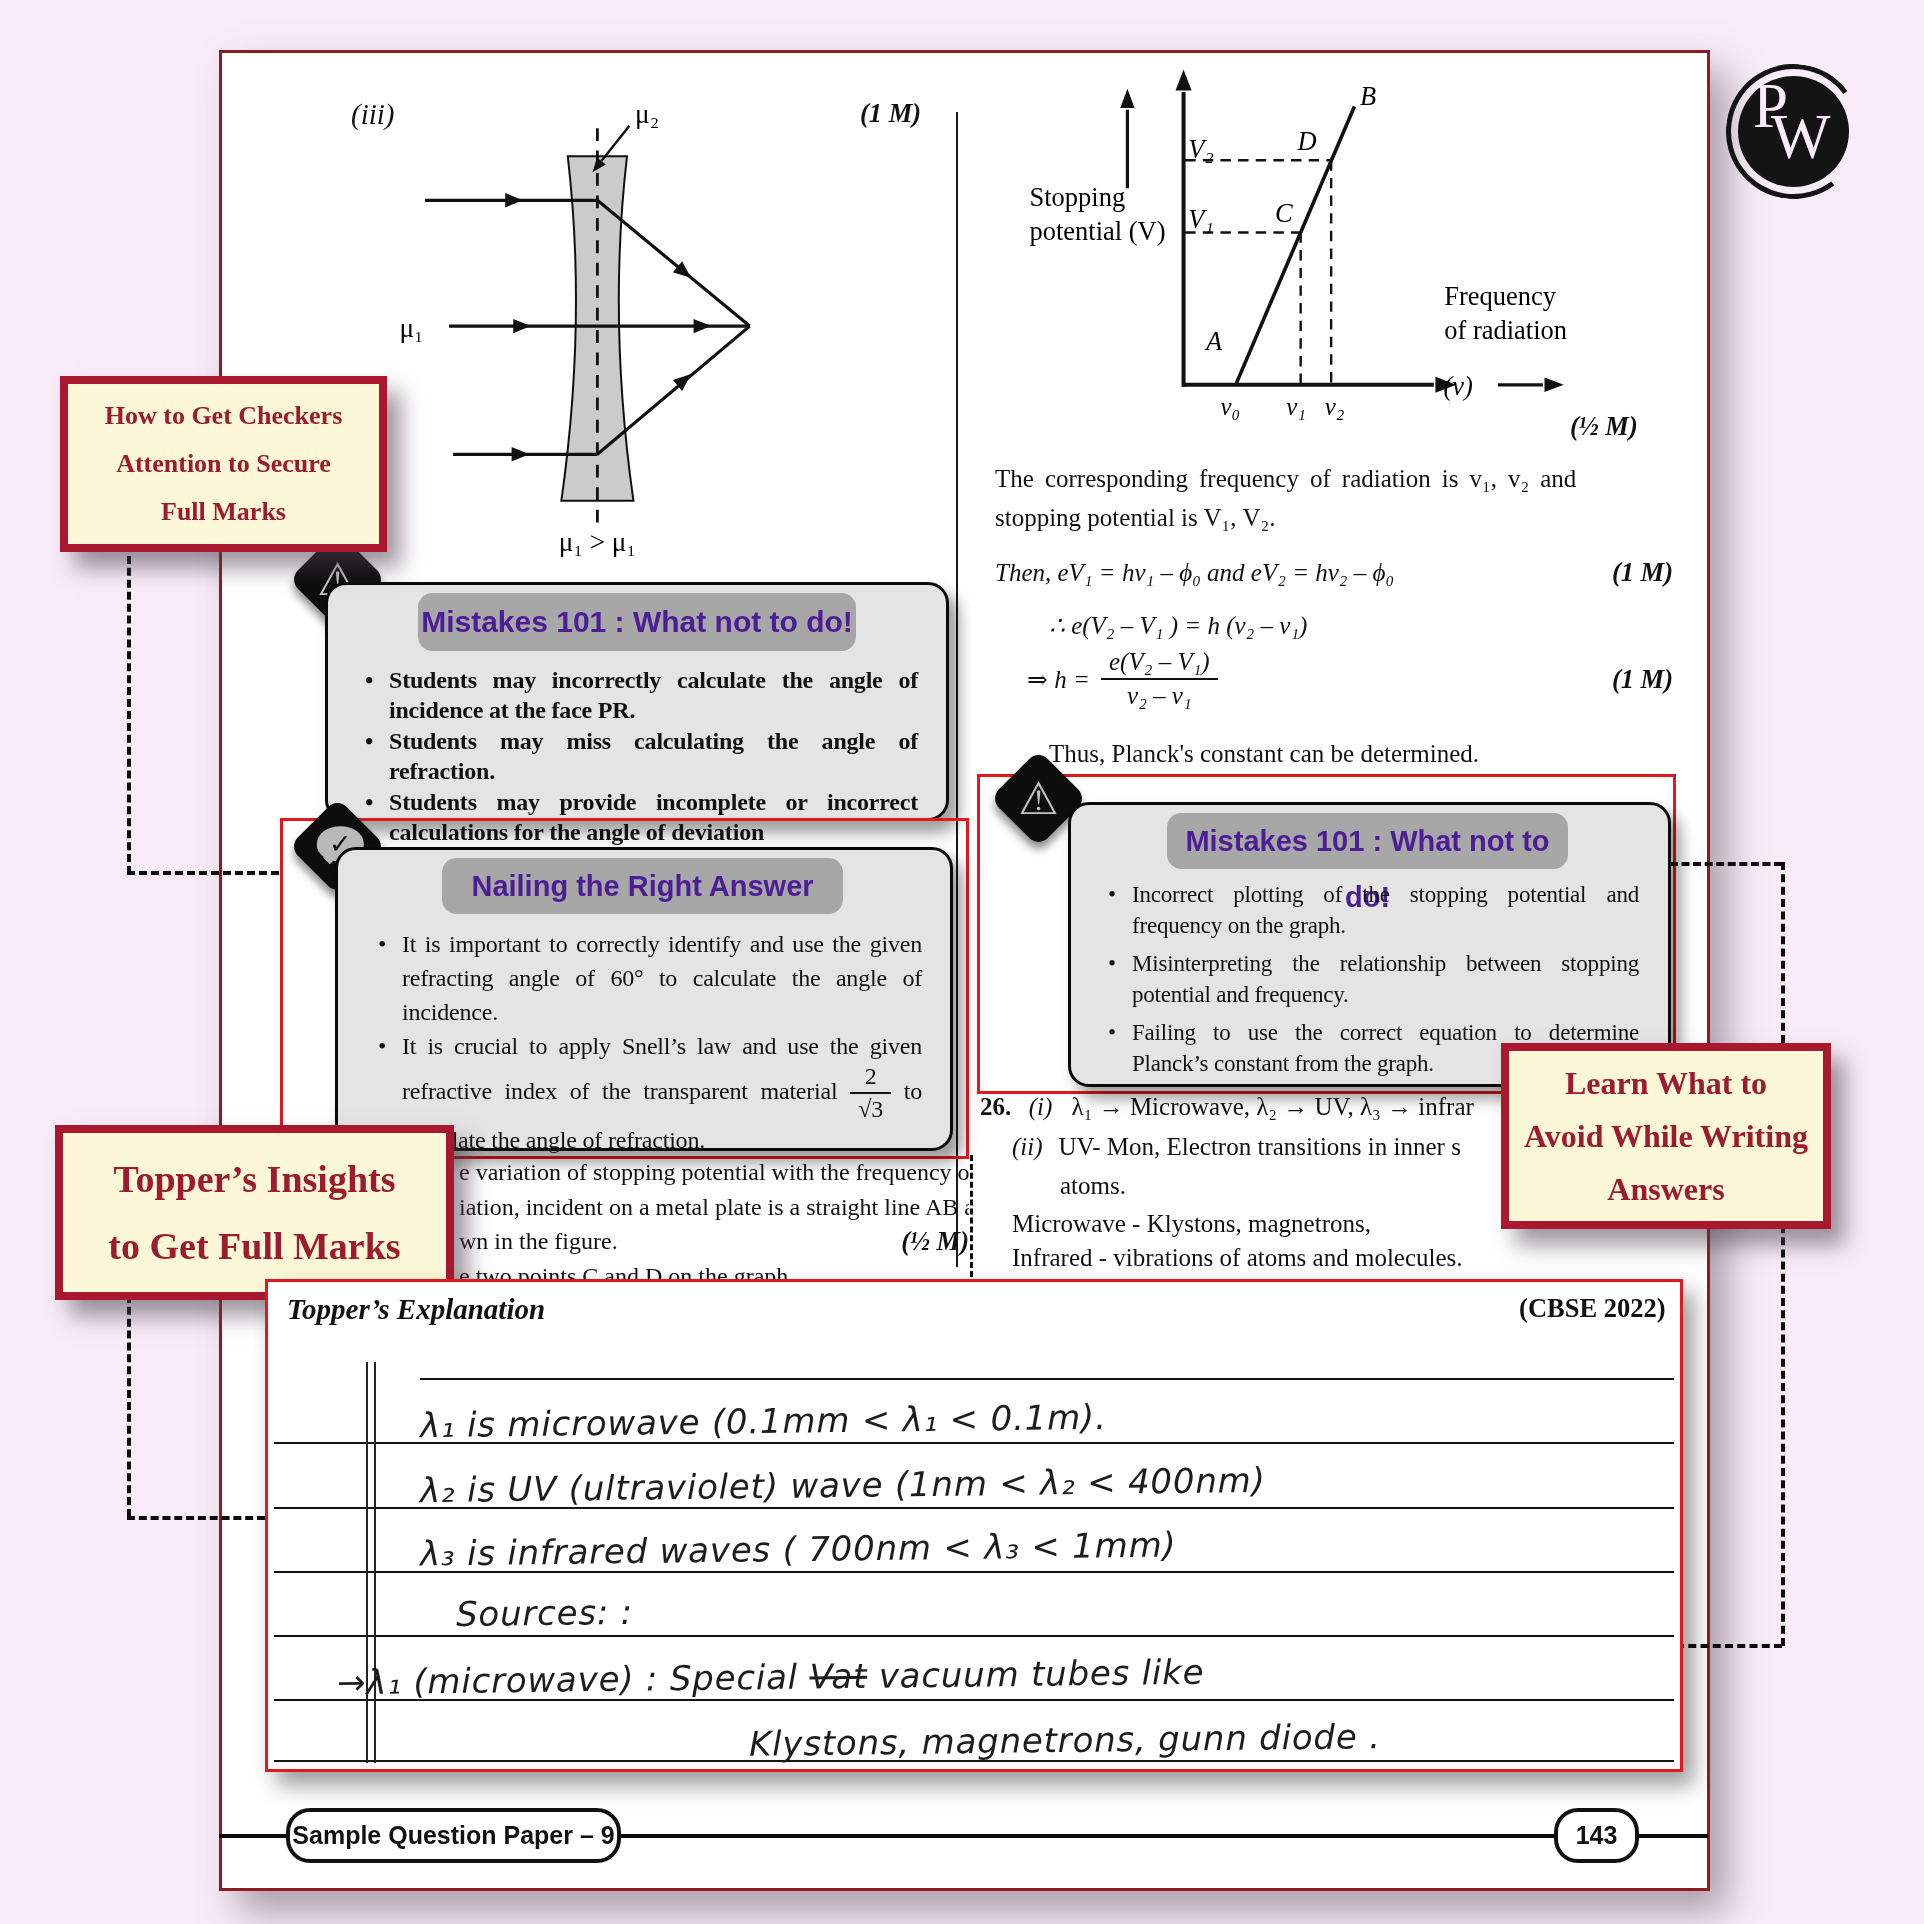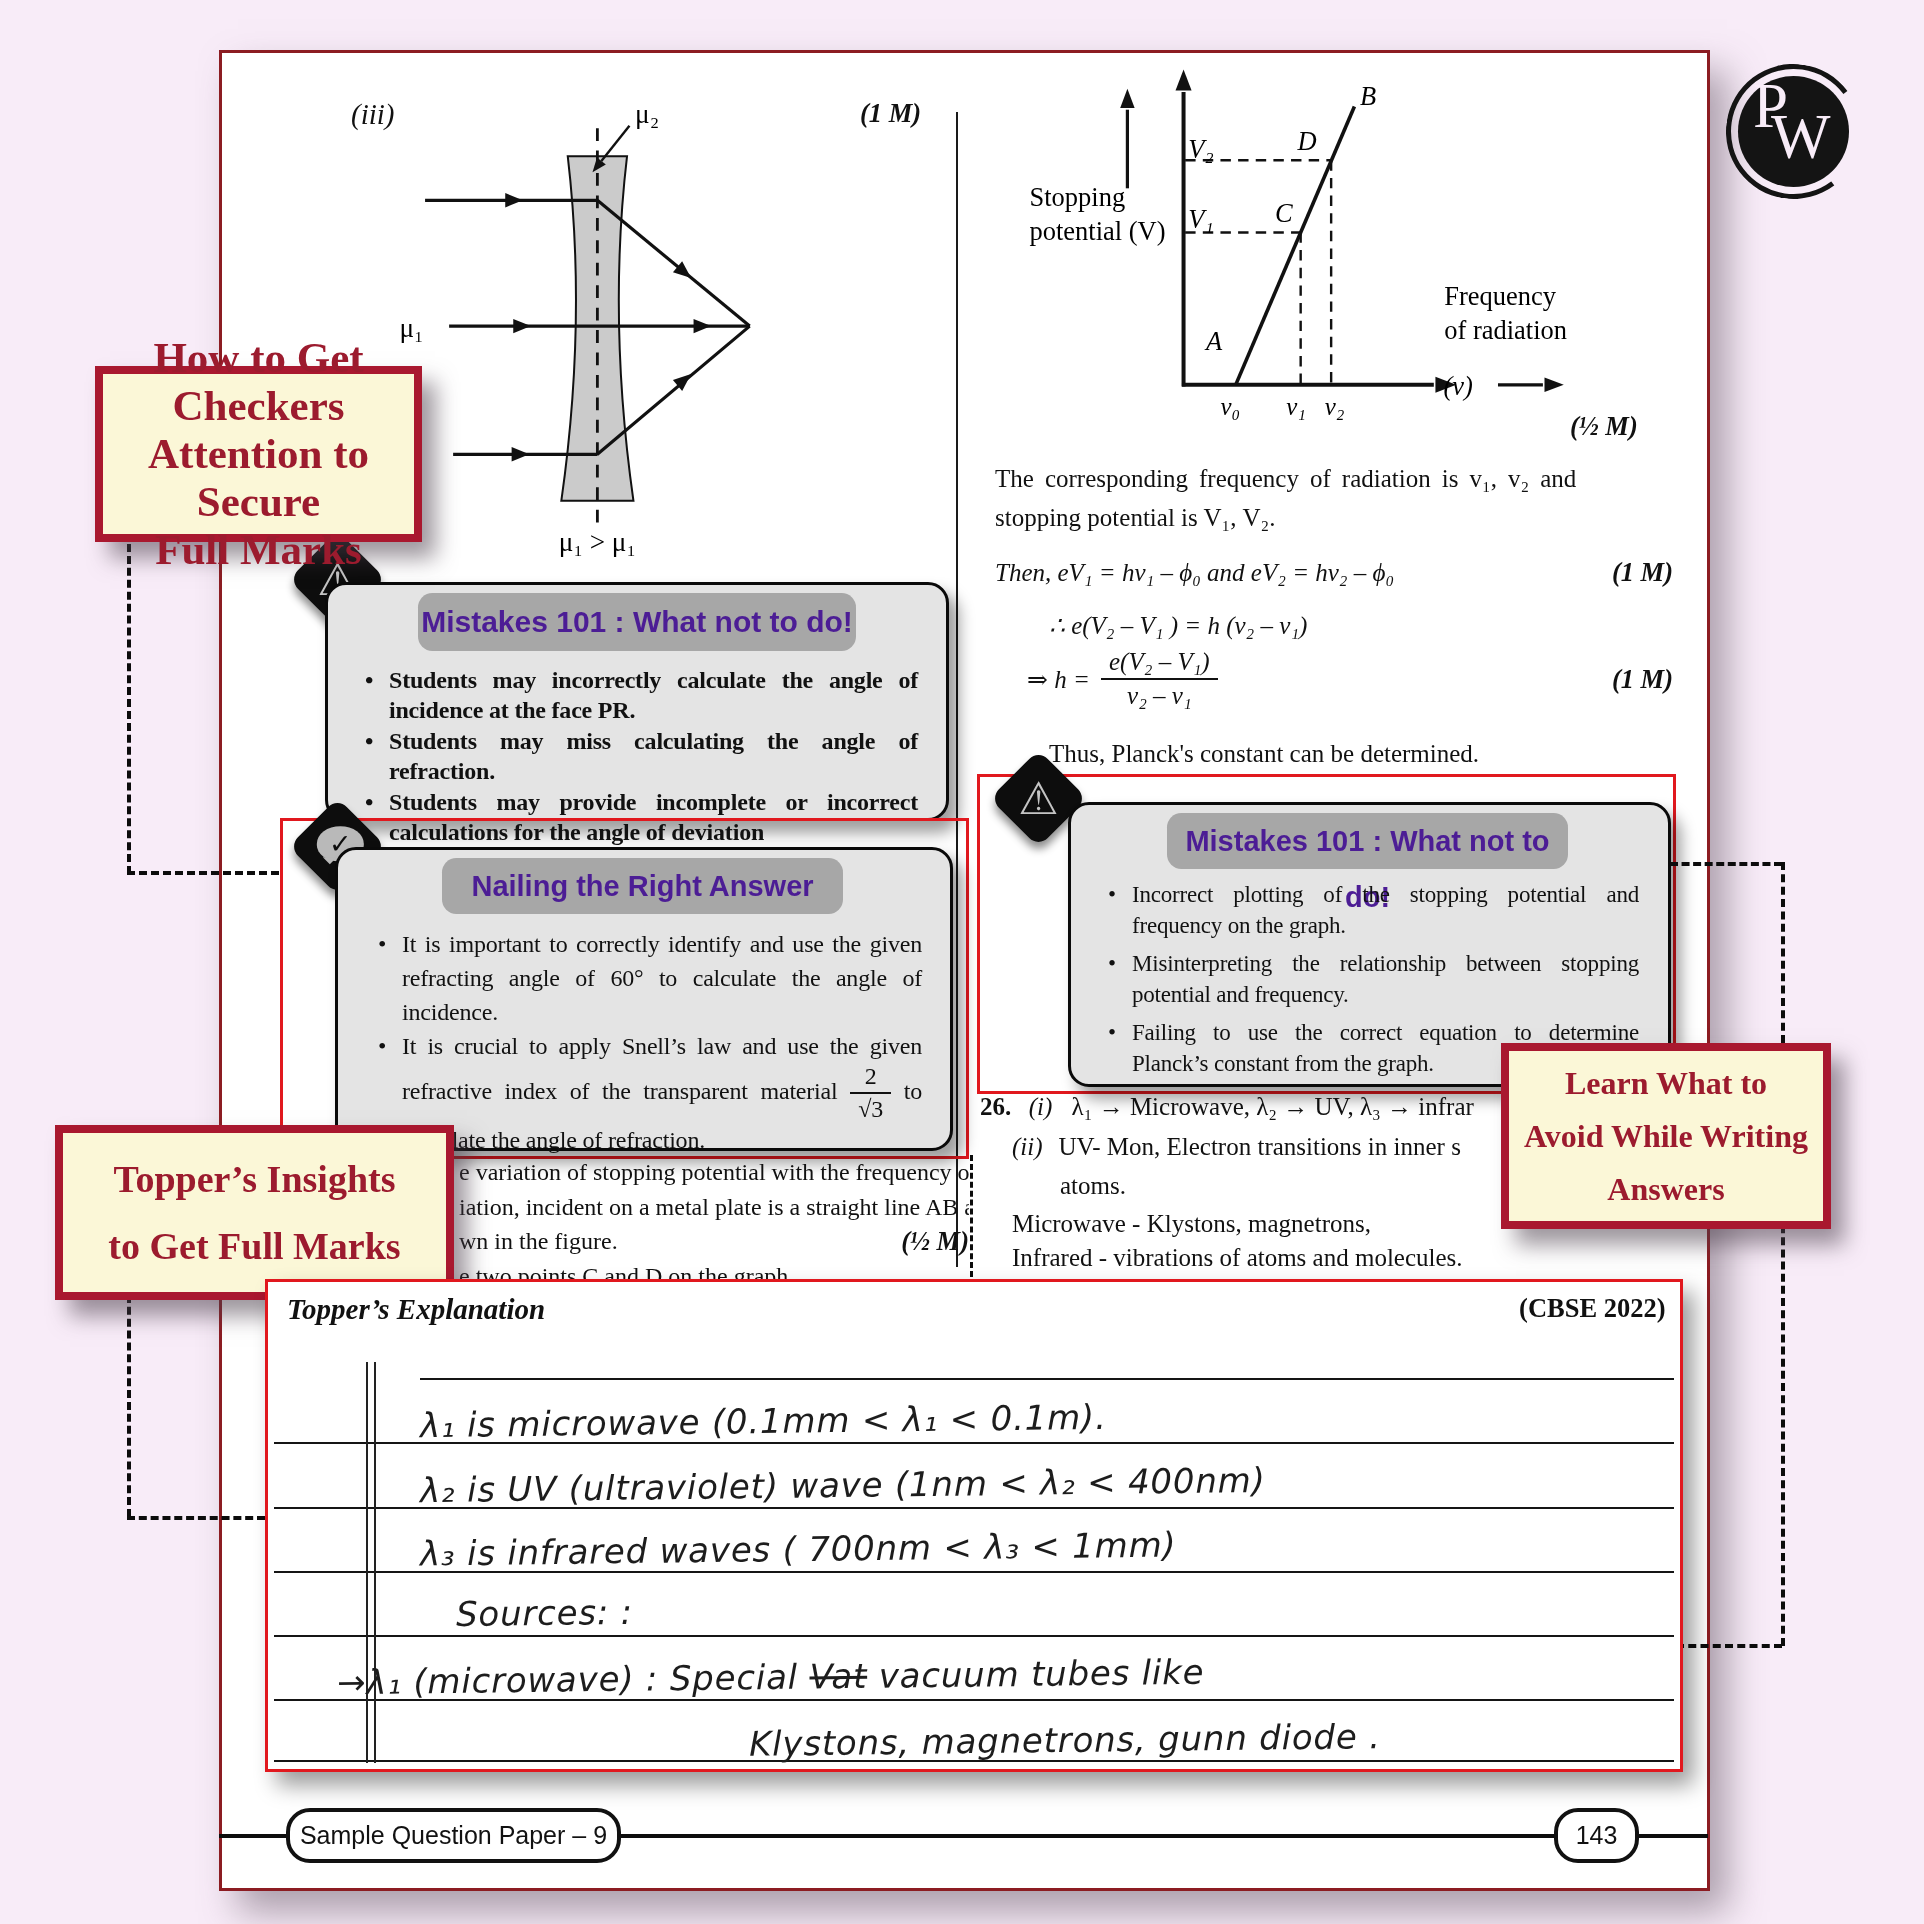--- a/index.html
+++ b/index.html
@@ -63,21 +63,21 @@
     color:#0d0d0d;font-size:27px;font-weight:bold;font-family:"DejaVu Sans",sans-serif;}
 
   
   .frac{display:inline-flex;flex-direction:column;vertical-align:middle;text-align:center;line-height:1.15;}
   .frac .num{border-bottom:2.4px solid #111;padding:0 8px 1.6px;}
   .frac .den{padding:1.6px 8px 0;}
 
   
   .callout{background:#fbf7d7;border:8px solid #a9182f;color:#9c1b2e;text-align:center;
     font-weight:bold;box-shadow:14.4px 16px 21px rgba(76,64,76,.55);display:flex;flex-direction:column;justify-content:center;}
-  .co1{left:60px;top:366px;width:311px;height:160px;font-size:43px;line-height:48px;margin-left:35px;}
+  .co1{left:60px;top:376px;width:311px;height:160px;font-size:26px;line-height:48px;}
   .co2{left:55px;top:1125px;width:383px;height:159px;font-size:38px;line-height:67px;}
   .co3{left:1501px;top:1043px;width:314px;height:170px;font-size:32px;line-height:53px;z-index:30;}
 
   
   .dashv{border-left:4px dashed #0c0c0c;width:0;}
   .dashh{border-top:4px dashed #0c0c0c;height:0;}
 
   
   .lpar{left:459px;width:510px;font-size:24px;line-height:31px;white-space:nowrap;overflow:hidden;}
 
@@ -96,21 +96,21 @@
   .tp-src{position:absolute;right:14.4px;top:11.2px;font-weight:bold;font-size:26.5px;}
   .rule{position:absolute;left:6.4px;right:6.4px;height:2.4px;background:#151515;}
   .mline{position:absolute;width:1.6px;background:#222;top:80px;height:401px;}
   .hw{position:absolute;font-family:"DejaVu Sans",sans-serif;font-style:italic;font-size:34px;
     color:#1d1d1d;white-space:nowrap;transform:rotate(-0.7deg);letter-spacing:0.8px;}
   .hw s{text-decoration-thickness:3.2px;}
 
   
   .footline{left:219px;top:1834px;width:1489px;height:4px;background:#0d0d0d;}
   .pill{background:#fff;border:4px solid #111;border-radius:24px;text-align:center;
-    font-family:"Liberation Sans","DejaVu Sans",sans-serif;font-weight:normal;z-index:6;}
+    font-family:"Liberation Sans","DejaVu Sans",sans-serif;font-weight:bold;z-index:6;}
   .pill1{left:286px;top:1808px;width:327px;height:47px;font-size:25px;line-height:47px;}
   .pill2{left:1554px;top:1808px;width:77px;height:47px;font-size:25px;line-height:47px;}
 
   svg text{font-family:"Liberation Serif","DejaVu Serif",serif;}
   .it{font-style:italic;}
 </style>
 </head>
 <body>
 
 <div id="canvas">

